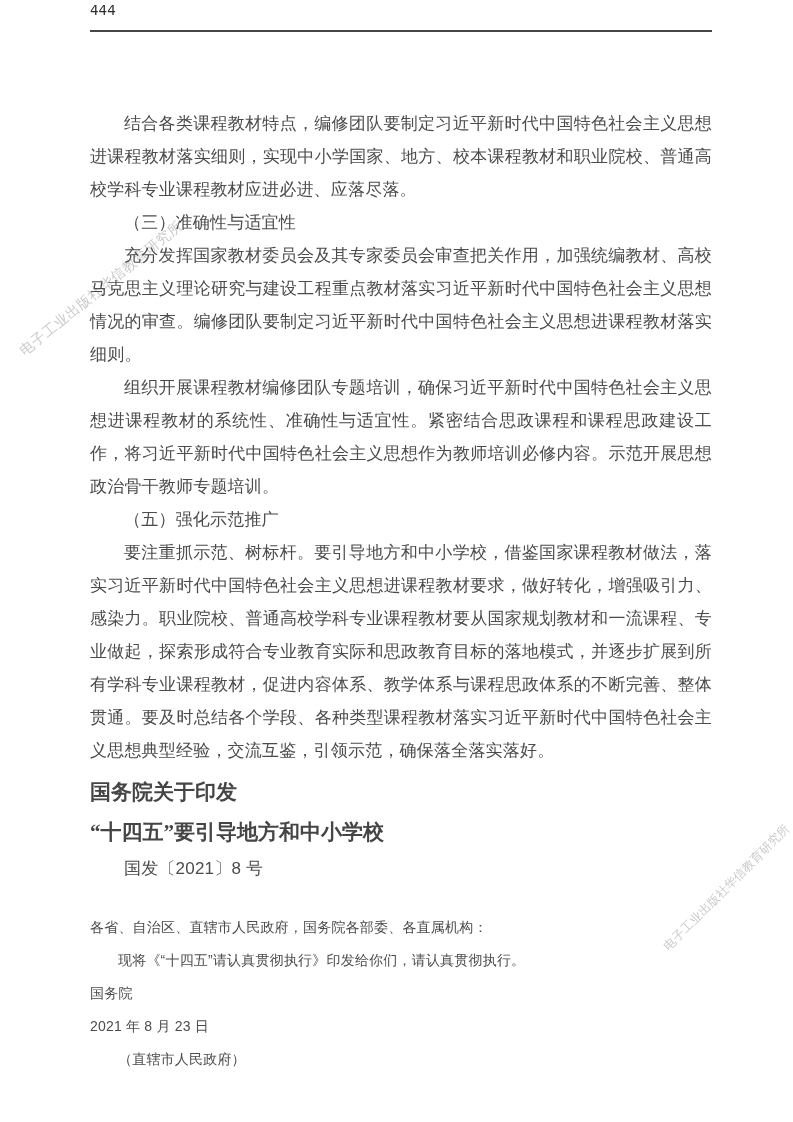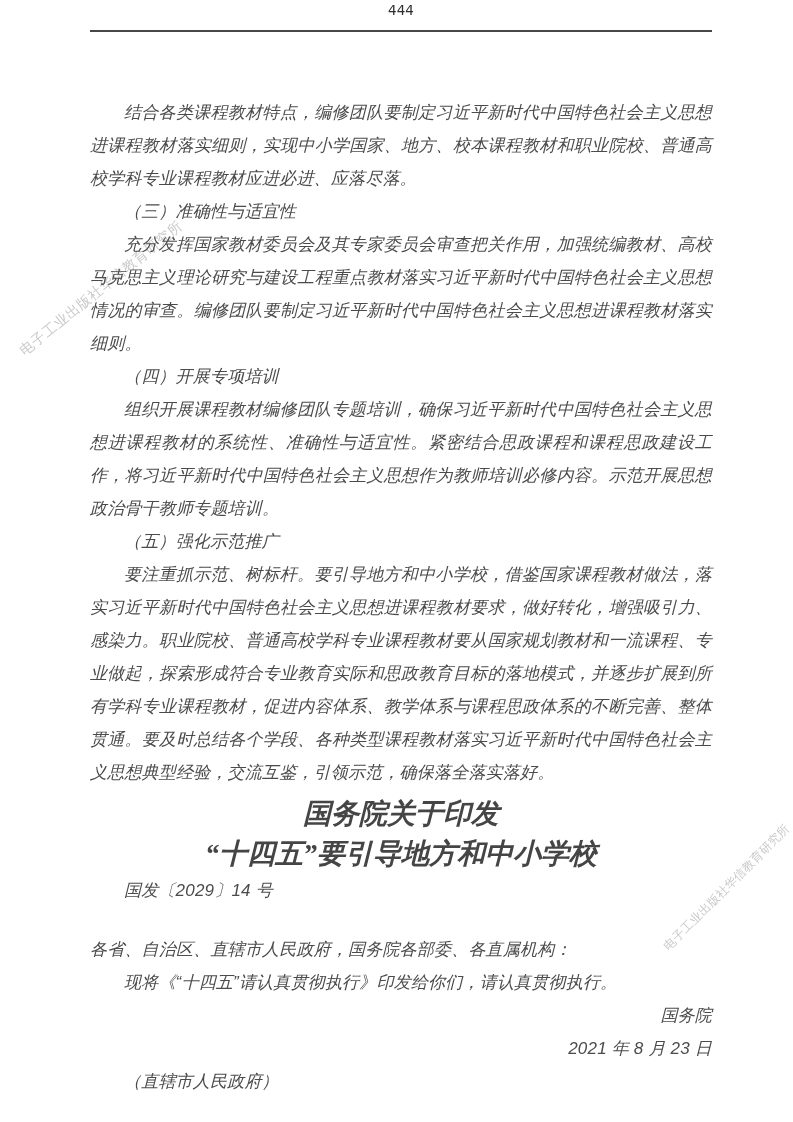--- a/index.html
+++ b/index.html
@@ -6,21 +6,21 @@
   .page{
     position:relative;
     width:793px;height:1122px;
     background:#ffffff;
     overflow:hidden;
     font-family:"Liberation Sans","DejaVu Sans",sans-serif;
     color:var(--text-color,#4b4b4b);
   }
   .page-number{
     position:absolute;top:2px;left:90px;width:622px;
-    text-align:center;font-size:13.5px;line-height:16px;color:#2e2e2e;
+    text-align:left;font-size:13.5px;line-height:16px;color:#2e2e2e;
     font-family:"DejaVu Sans","Liberation Sans",sans-serif;
   }
   .header-rule{
     position:absolute;top:30px;left:90px;width:622px;height:0;
     border-top:2px solid var(--rule-color,#474747);
   }
   .watermark{
     position:absolute;
     color:var(--watermark-color,#c9c9c9);
     white-space:nowrap;
@@ -30,91 +30,89 @@
   }
   .watermark.wm-left{
     left:22px;top:344px;font-size:14px;
     transform:rotate(-39deg);
   }
   .watermark.wm-right{
     left:666px;top:940px;font-size:12px;letter-spacing:0.3px;
     transform:rotate(-45deg);
   }
   .content{
-    position:absolute;left:90px;top:96px;width:622px;font-style:italic;
+    position:absolute;left:90px;top:107px;width:622px;
   }
   .content p{
     margin:0;
     font-size:17px;
     line-height:33px;
     letter-spacing:0.2px;
     text-align:justify;
     text-justify:inter-character;
     text-indent:2em;
     color:var(--text-color,#4b4b4b);
   }
   .notice-title{
     margin:5px 0 0 0;
-    text-align:center;
     font-family:"Liberation Serif","DejaVu Serif",serif;
     font-weight:700;
-    font-size:28px;
+    font-size:21px;
     line-height:40px;
     color:#454545;
   }
   .doc-number{
     margin:2px 0 0 0;
     text-align:center;
     font-size:17px;
     line-height:26px;
     color:var(--text-color,#4b4b4b);
   }
   .letter{margin-top:26px;}
   .letter p{
     margin:0;
-    font-size:17px;
+    font-size:14px;
     line-height:33px;
     letter-spacing:0.2px;
     color:var(--text-color,#4b4b4b);
   }
   .letter .salutation{text-indent:0;}
   .letter .letter-body{text-indent:2em;}
-  .letter .signer,.letter .sign-date{text-align:right;text-indent:0;}
+  .letter .signer,.letter .sign-date{text-align:left;text-indent:0;}
   .letter .publish-note{text-indent:2em;}
 </style>
 </head>
 <body>
 
 <div class="page">
 
   <div class="page-number">444</div>
 
   <div class="header-rule"></div>
 
   <div class="watermark wm-left">电子工业出版社华信教育研究所</div>
   <div class="watermark wm-right">电子工业出版社华信教育研究所</div>
 
   <div class="content">
 
     <div id="body-sections">
         <p class="para">结合各类课程教材特点，编修团队要制定习近平新时代中国特色社会主义思想进课程教材落实细则，实现中小学国家、地方、校本课程教材和职业院校、普通高校学科专业课程教材应进必进、应落尽落。</p>
         <p class="heading">（三）准确性与适宜性</p>
         <p class="para">充分发挥国家教材委员会及其专家委员会审查把关作用，加强统编教材、高校马克思主义理论研究与建设工程重点教材落实习近平新时代中国特色社会主义思想情况的审查。编修团队要制定习近平新时代中国特色社会主义思想进课程教材落实细则。</p>
-        <p class="heading">（四）开展专项培训</p>
         <p class="para">组织开展课程教材编修团队专题培训，确保习近平新时代中国特色社会主义思想进课程教材的系统性、准确性与适宜性。紧密结合思政课程和课程思政建设工作，将习近平新时代中国特色社会主义思想作为教师培训必修内容。示范开展思想政治骨干教师专题培训。</p>
         <p class="heading">（五）强化示范推广</p>
         <p class="para">要注重抓示范、树标杆。要引导地方和中小学校，借鉴国家课程教材做法，落实习近平新时代中国特色社会主义思想进课程教材要求，做好转化，增强吸引力、感染力。职业院校、普通高校学科专业课程教材要从国家规划教材和一流课程、专业做起，探索形成符合专业教育实际和思政教育目标的落地模式，并逐步扩展到所有学科专业课程教材，促进内容体系、教学体系与课程思政体系的不断完善、整体贯通。要及时总结各个学段、各种类型课程教材落实习近平新时代中国特色社会主义思想典型经验，交流互鉴，引领示范，确保落全落实落好。</p>
       </div>
 
     <h1 class="notice-title">
       <span>国务院关于印发</span><br>
       <span>“十四五”要引导地方和中小学校</span>
     </h1>
 
-    <p class="doc-number">国发〔2029〕14 号</p>
+    <p class="doc-number">国发〔2021〕8 号</p>
 
     <div class="letter">
       <p class="salutation">各省、自治区、直辖市人民政府，国务院各部委、各直属机构：</p>
       <p class="letter-body">现将《“十四五”请认真贯彻执行》印发给你们，请认真贯彻执行。</p>
       <p class="signer">国务院</p>
       <p class="sign-date">2021 年 8 月 23 日</p>
       <p class="publish-note">（直辖市人民政府）</p>
     </div>
 
   </div>

